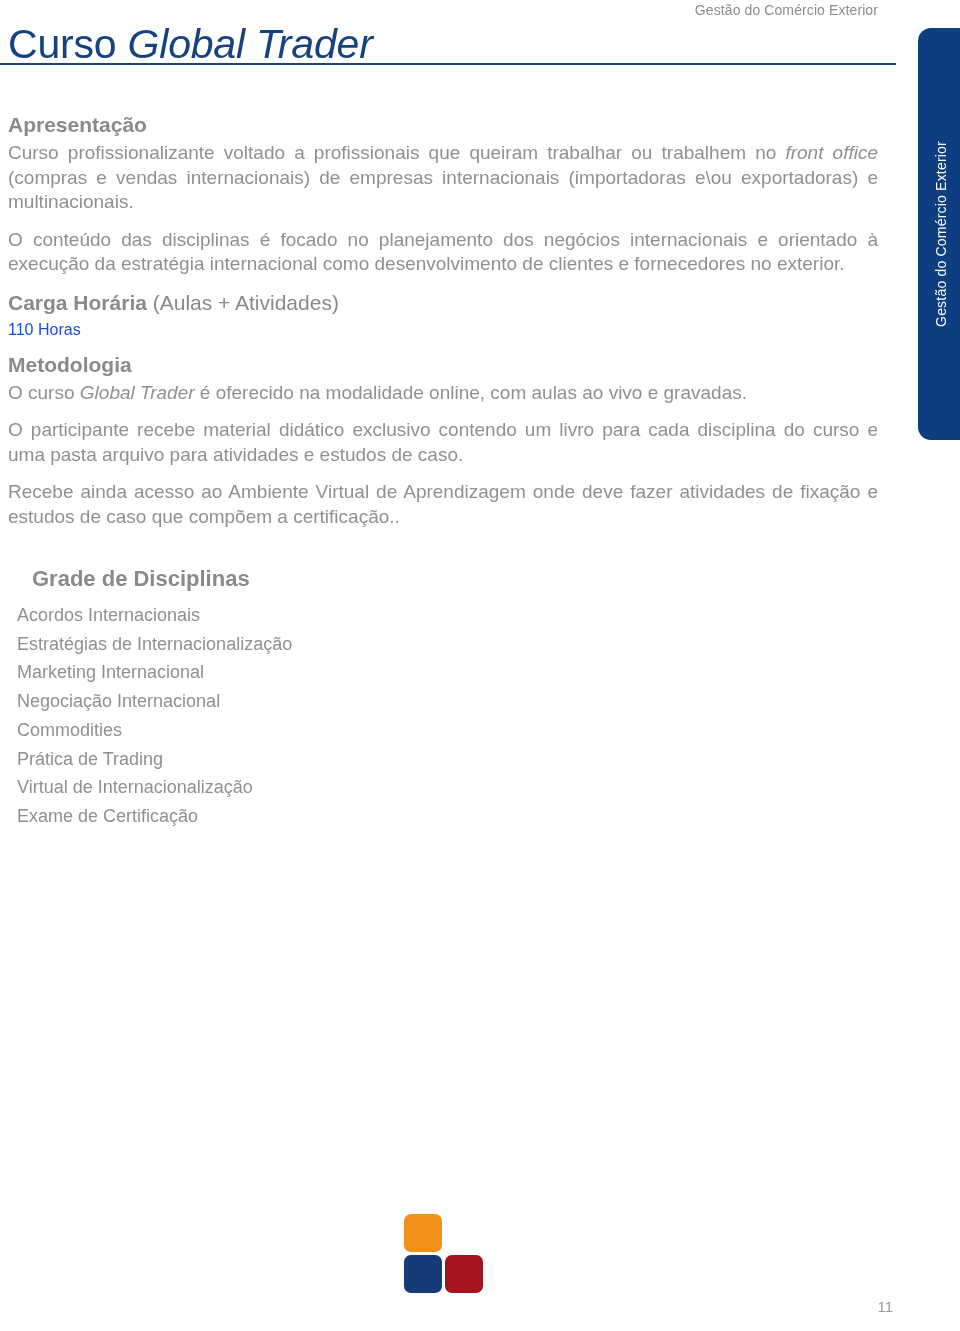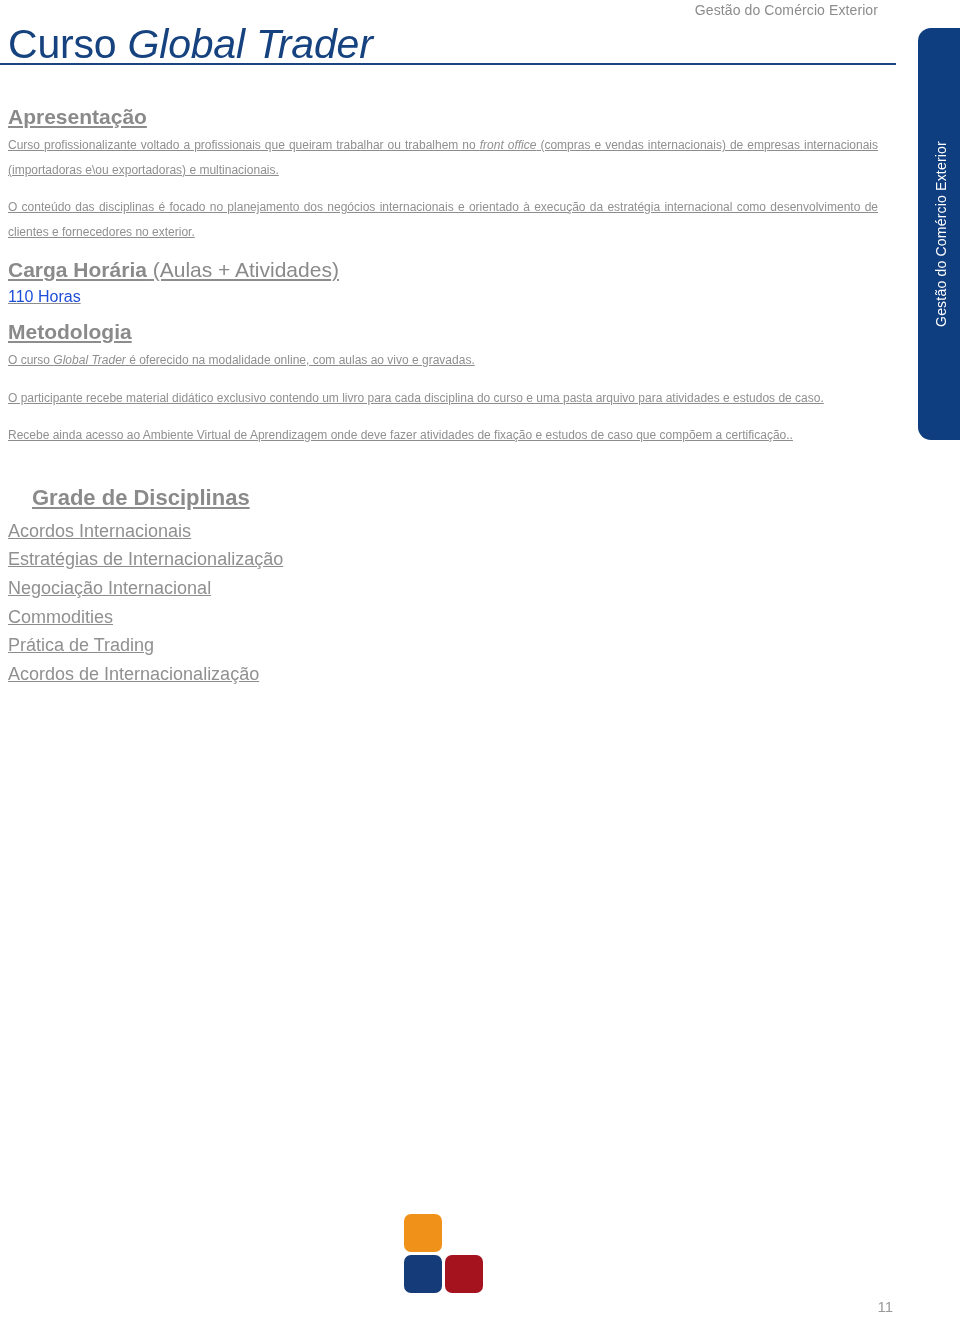--- a/index.html
+++ b/index.html
@@ -75,40 +75,39 @@
     white-space: nowrap;
     color: #ffffff;
     font-size: 14px;
     letter-spacing: 0.2px;
   }
 
   
   .content {
     position: absolute;
     left: 8px;
-    top: 104px;
+    top: 112px;
     width: 870px;
     color: #8d8d8d;
-    text-decoration: underline;
   }
 
   h2.section-head {
     margin: 0 0 3px 0;
     font-size: 21px;
     line-height: 26px;
     font-weight: bold;
     color: #8a8a8a;
   }
   h2.section-head .light {
     font-weight: normal;
   }
 
   p.body-text {
     margin: 0 0 13px 0;
-    font-size: 12px;
+    font-size: 19px;
     line-height: 24.5px;
     color: #909090;
     text-align: justify;
   }
   p.body-text.last {
     margin-bottom: 4px;
   }
   p.body-text .em {
     font-style: italic;
   }
@@ -128,21 +127,21 @@
   .grade-block {
     margin-top: 37px;
   }
   .grade-block h2.section-head {
     font-size: 22px;
     margin-bottom: 6px;
     margin-left: 24px;
   }
   ul.disciplines {
     list-style: none;
-    margin: 0;
+    margin: 9px;
     padding: 0;
   }
   ul.disciplines li {
     font-size: 18px;
     line-height: 28.7px;
     color: #909090;
   }
 
   
   .logo {
@@ -203,24 +202,26 @@
 
   <p class="body-text">O participante recebe material didático exclusivo contendo um livro para cada disciplina do curso e uma pasta arquivo para atividades e estudos de caso.</p>
 
   <p class="body-text last">Recebe ainda acesso ao Ambiente Virtual de Aprendizagem onde deve fazer atividades de fixação e estudos de caso que compõem a certificação..</p>
 
   <div class="grade-block">
     <h2 class="section-head">Grade de Disciplinas</h2>
     <ul class="disciplines">
       <li>Acordos Internacionais</li>
       <li>Estratégias de Internacionalização</li>
+      <li>Marketing Internacional</li>
       <li>Negociação Internacional</li>
       <li>Commodities</li>
       <li>Prática de Trading</li>
-      <li>Acordos de Internacionalização</li>
+      <li>Virtual de Internacionalização</li>
+      <li>Exame de Certificação</li>
     </ul>
   </div>
 
 </div>
 
 <div class="logo">
   <div class="sq sq-orange"></div>
   <div class="sq sq-blue"></div>
   <div class="sq sq-red"></div>
 </div>

